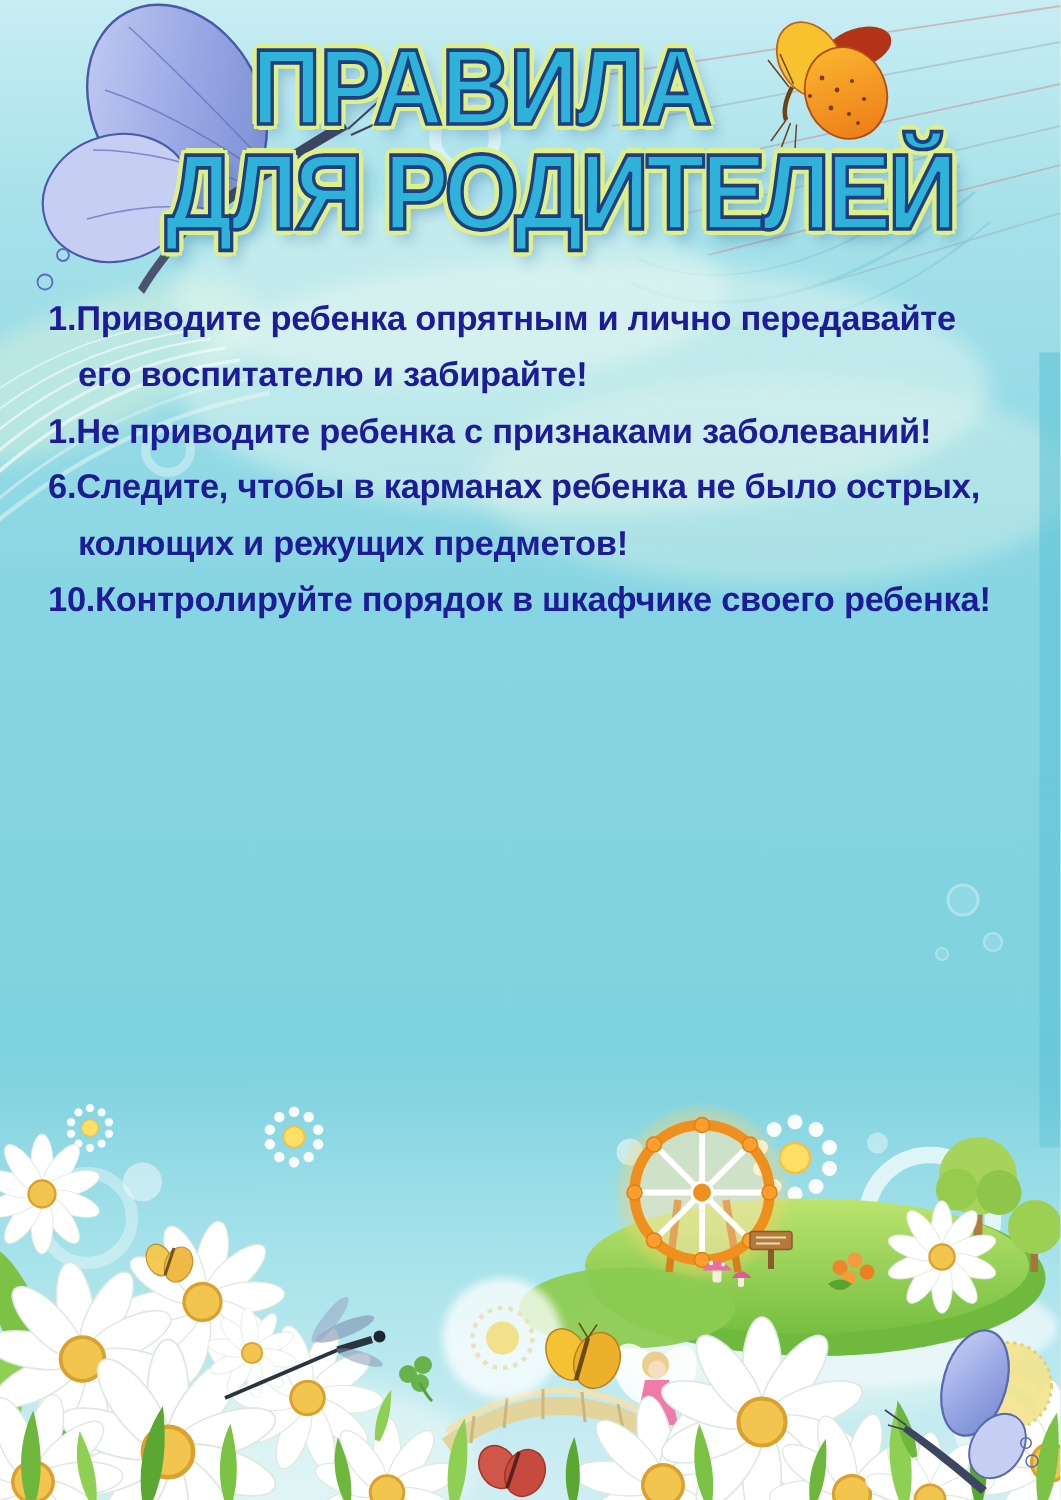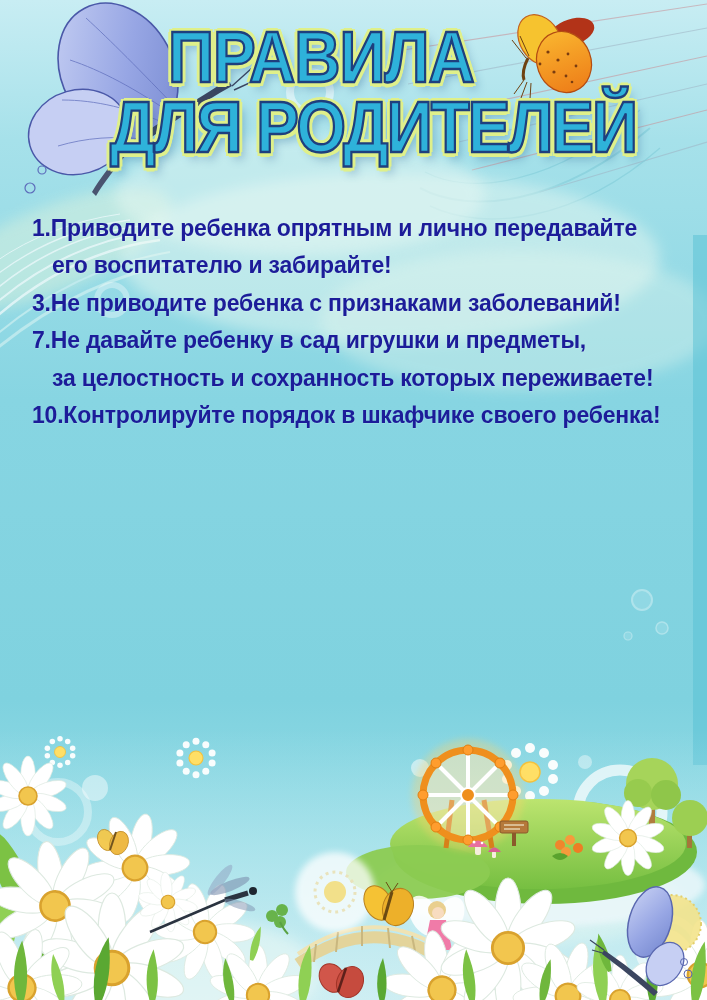--- a/index.html
+++ b/index.html
@@ -16,21 +16,21 @@
     color:#2eb2da;
     -webkit-text-stroke:2.2px #1e3f7e;
     text-shadow:
       -3px -3px 0 #dff08a, 3px -3px 0 #dff08a, -3px 3px 0 #dff08a, 3px 3px 0 #dff08a,
       0 -4px 0 #dff08a, 0 4px 0 #dff08a, -4px 0 0 #dff08a, 4px 0 0 #dff08a,
       5px 6px 9px rgba(35,85,140,.35);
     transform:scaleY(1.12);transform-origin:top left;white-space:pre;
   }
   .title-1{left:168px;top:22px;font-size:64px;letter-spacing:-1px;}
   .title-2{left:110px;top:92px;font-size:64px;letter-spacing:-2px;}
-  .rules{position:absolute;left:0;top:210px;width:707px;z-index:2;}
+  .rules{position:absolute;left:0;top:194px;width:707px;z-index:2;}
   .rule{
     margin:0;padding-left:52px;text-indent:-20px;
     font-size:23px;font-weight:bold;letter-spacing:-0.2px;
     line-height:37.4px;color:#1c1c99;white-space:pre;
     text-shadow:0.5px 0.5px 0 rgba(255,255,255,0.15);
   }
 </style>
 </head>
 <body>
 
@@ -385,19 +385,19 @@
   </svg>
 
   <header class="title-wrap">
     <h1 class="title-line title-1">ПРАВИЛА</h1>
     <h1 class="title-line title-2">ДЛЯ РОДИТЕЛЕЙ</h1>
   </header>
 
   <main class="rules">
     <p class="rule">1.Приводите ребенка опрятным и лично передавайте
 его воспитателю и забирайте!</p>
-    <p class="rule">3.Не приводите ребенка с признаками заболеваний!</p>
-    <p class="rule">7.Не давайте ребенку в сад игрушки и предметы,
-за целостность и сохранность которых переживаете!</p>
+    <p class="rule">1.Не приводите ребенка с признаками заболеваний!</p>
+    <p class="rule">6.Следите, чтобы в карманах ребенка не было острых,
+колющих и режущих предметов!</p>
     <p class="rule">10.Контролируйте порядок в шкафчике своего ребенка!</p>
   </main>
 
 </div>
 
 </body></html>

